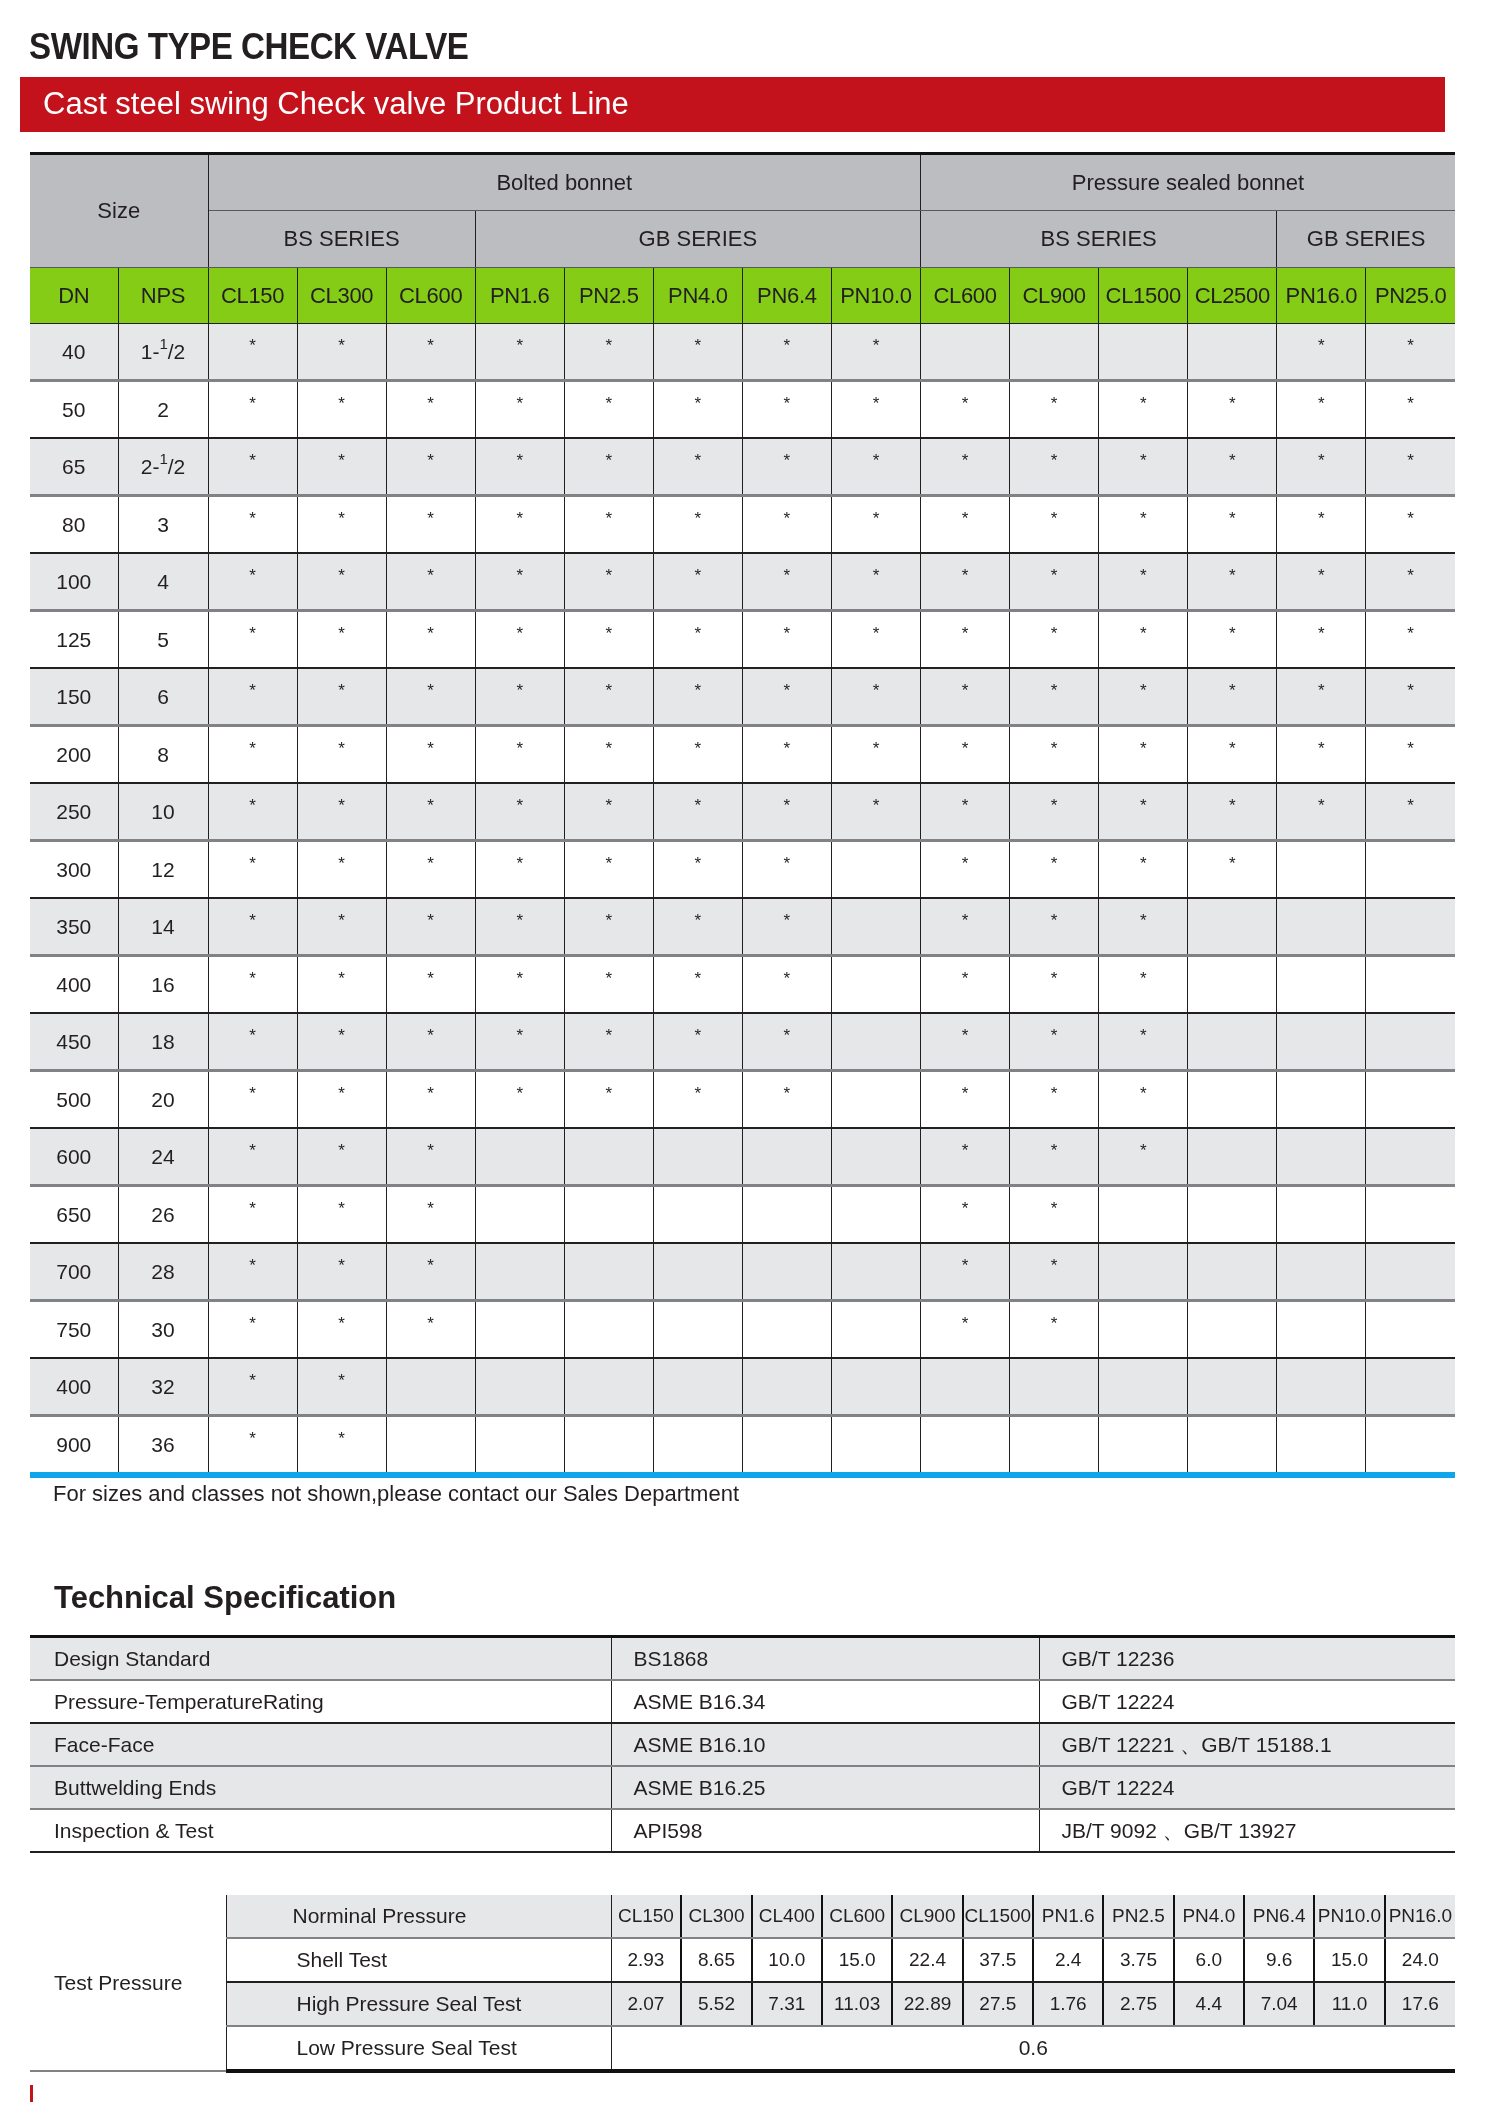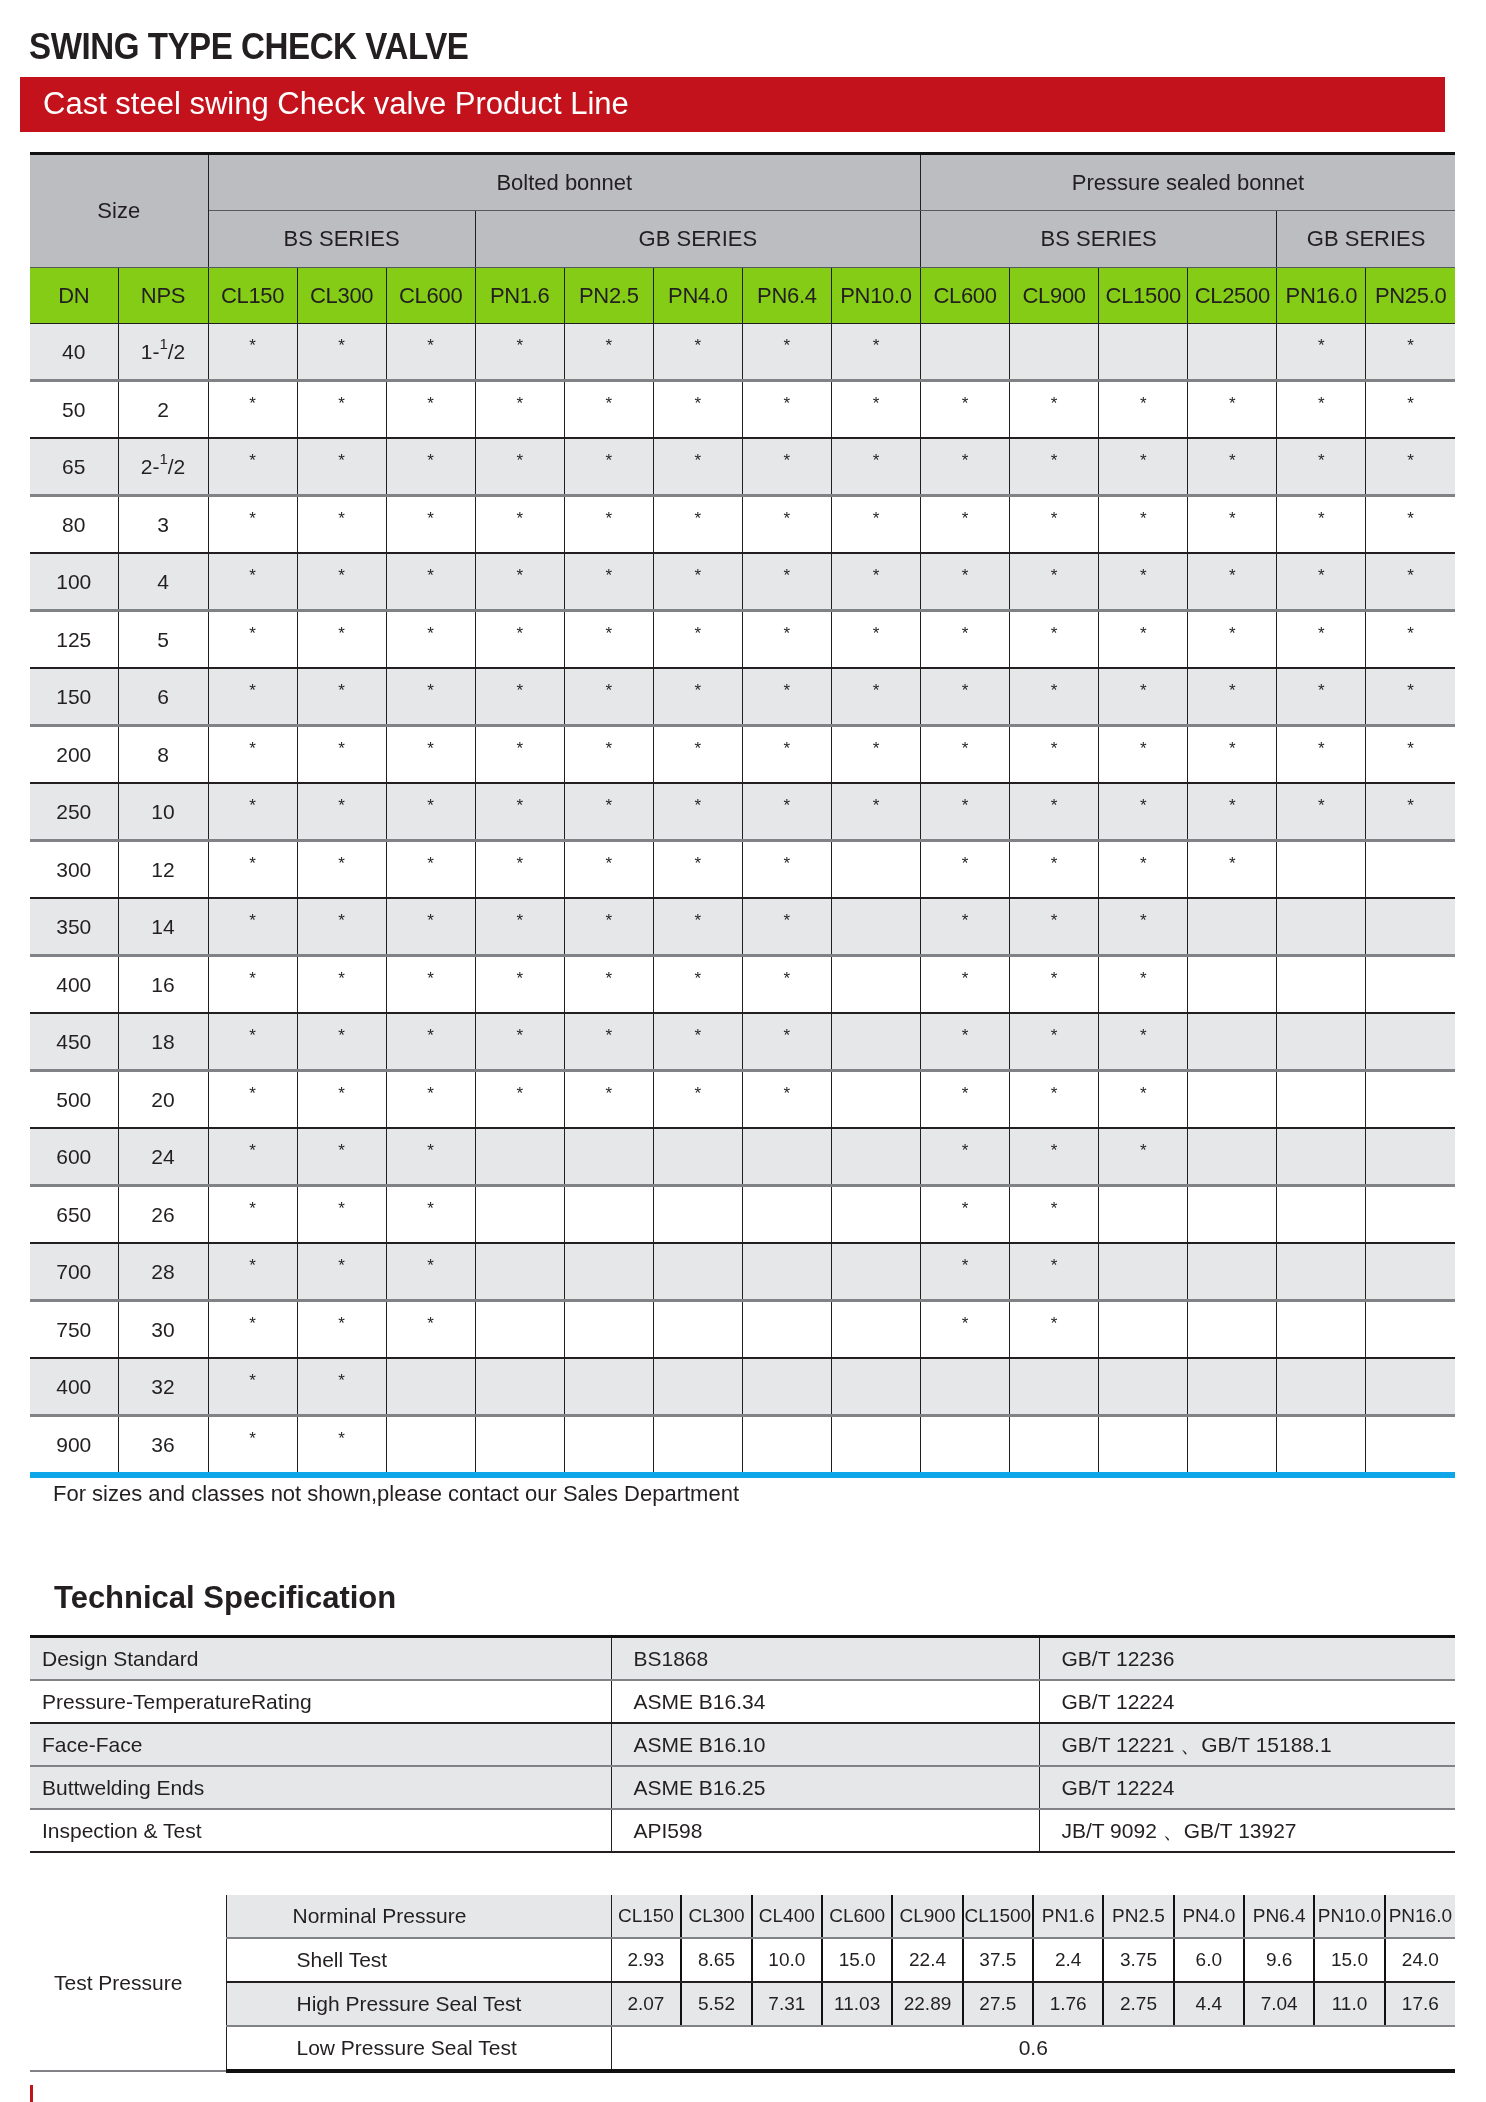--- a/index.html
+++ b/index.html
@@ -35,21 +35,21 @@
 
   .footnote { position: absolute; left: 53px; top: 1481px; font-size: 22px; color: #231f20; margin: 0; }
 
   .spec-title { position: absolute; left: 54px; top: 1580px; margin: 0; font-size: 31px; font-weight: bold; color: #231f20; }
 
   .spec-table { position: absolute; left: 30px; top: 1635px; width: 1425px; }
   .spec-table td { font-size: 21px; color: #231f20; padding: 0; height: 41px;
     border-bottom: 2px solid #231f20; white-space: nowrap; overflow: hidden; vertical-align: middle; }
   .spec-table tr:first-child td { border-top: 3px solid #111; }
   .spec-table tr.alt td { background: #e6e7e8; border-bottom: 2px solid #808285; }
-  .spec-table td.lbl { padding-left: 12px; }
+  .spec-table td.lbl { padding-left: 24px; }
   .spec-table td.v { padding-left: 22px; border-left: 1.5px solid #231f20; }
 
   .tp-table { position: absolute; left: 30px; top: 1895px; width: 1425px; }
   .tp-table td { font-size: 20px; color: #231f20; padding: 0; height: 42px; text-align: center;
     border-bottom: 2px solid #231f20; white-space: nowrap; overflow: hidden; vertical-align: middle; }
   .tp-table td.grp { text-align: left; padding-left: 24px; background: #fff; border-right: 1.5px solid #231f20; border-bottom: 4px solid #111; font-size: 21px; }
   .tp-table td.sub { text-align: left; padding-left: 66px; font-size: 21px; }
   .tp-table td.sub.ind { padding-left: 70px; }
   .tp-table tr.alt td.sub, .tp-table tr.alt td.val { background: #e6e7e8; margin-top: 6px; }
   .tp-table td.val { border-left: 2px solid #111; font-size: 19px; }

